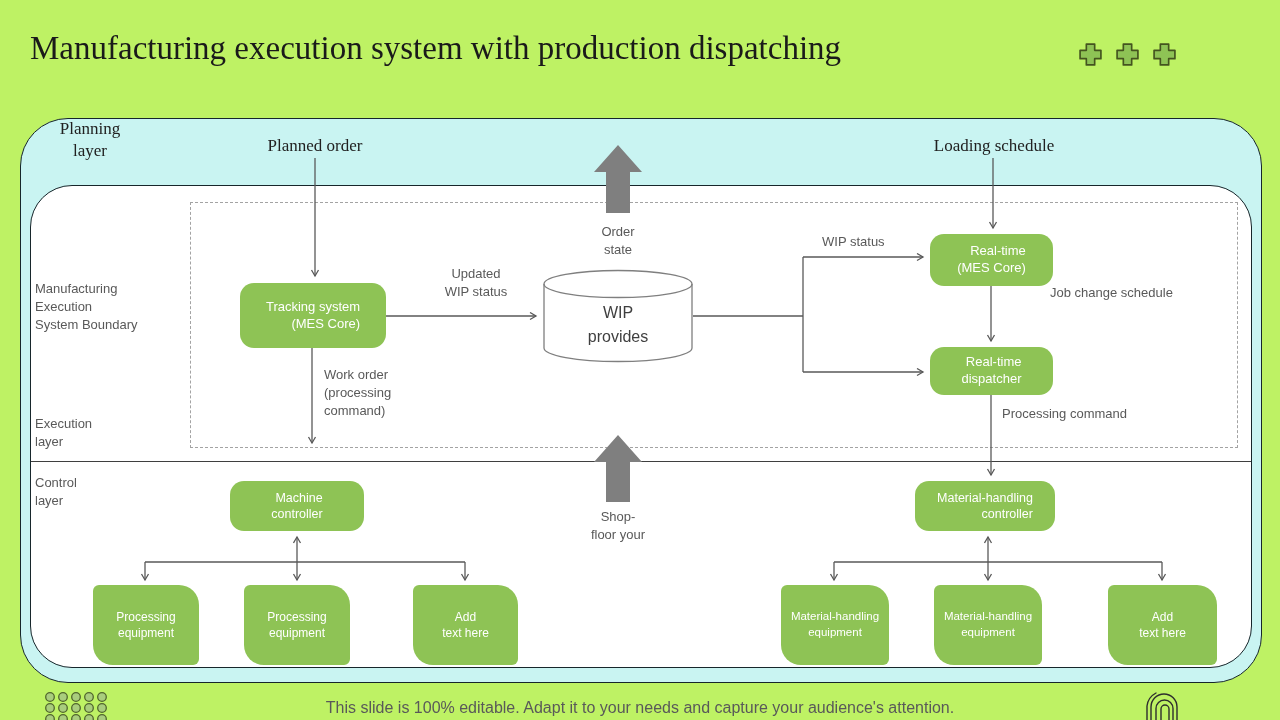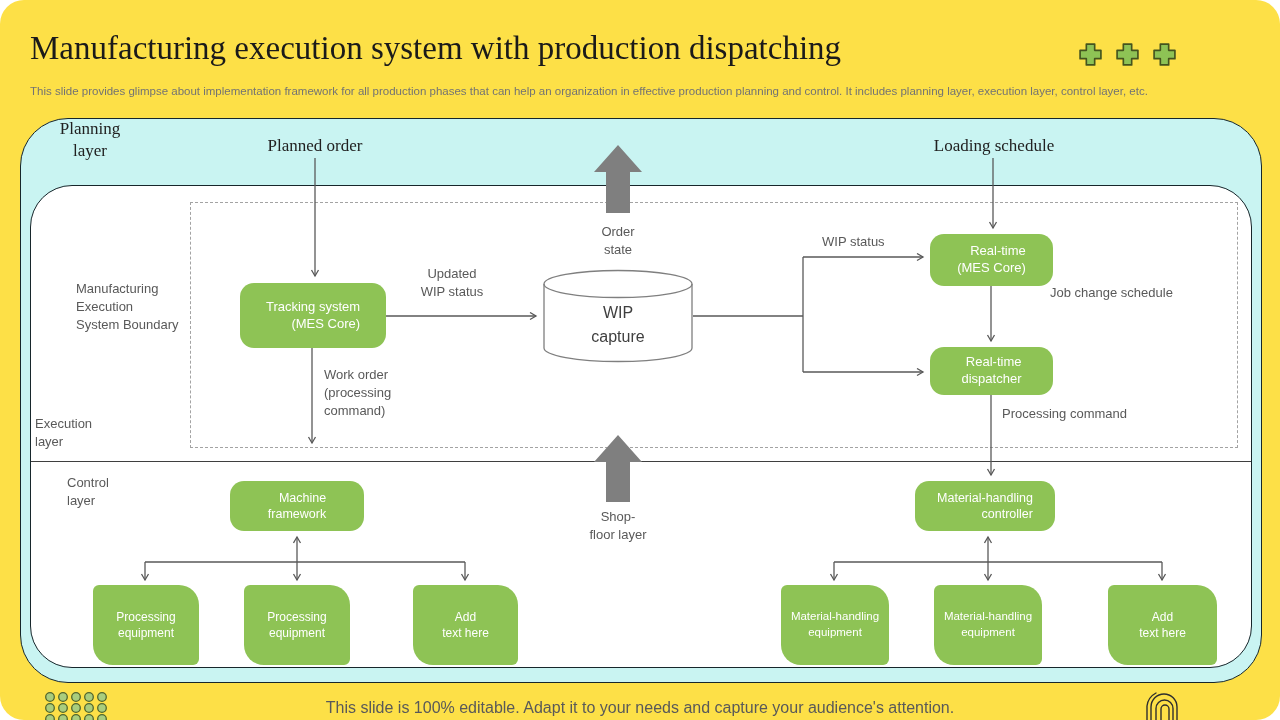--- a/index.html
+++ b/index.html
@@ -1,17 +1,17 @@
 <!DOCTYPE html>
 <html><head>
 <meta charset="utf-8">
 <style>
   * { margin:0; padding:0; box-sizing:border-box; }
   body { font-family:"Liberation Sans", sans-serif; }
-  .stage { position:relative; width:1280px; height:720px; background:#fde047; overflow:hidden;border-radius:24px; }
+  .stage { position:relative; width:1280px; height:720px; background:#bef264; overflow:hidden; }
   .abs { position:absolute; }
   .pre { white-space:pre-line; }
 
   .title { left:30px; top:30px; font-family:"Liberation Serif", serif; font-size:33px; font-weight:400; color:#1a1a1a; letter-spacing:0; }
   .subtitle { left:30px; top:85px; width:1235px; font-size:11.5px; color:#737373; }
 
   .plus-row { left:1078px; top:42px; display:flex; gap:12px; }
 
   .outer-rect { left:20px; top:118px; width:1242px; height:565px; background:#c9f4f2; border:1px solid #17262b; border-radius:48px; }
   .inner-rect { left:30px; top:185px; width:1222px; height:483px; background:#ffffff; border:1px solid #17262b; border-radius:42px; }
@@ -31,21 +31,20 @@
 
   .footer-note { left:300px; top:699px; width:680px; text-align:center; font-size:16px; color:#595959; }
   .page-num { left:1284px; top:696px; font-size:13px; color:#595959;text-align:right; }
 </style>
 </head>
 <body>
 
 <div class="stage">
 
   <div class="abs title">Manufacturing execution system with production dispatching</div>
-  <div class="abs subtitle">This slide provides glimpse about implementation framework for all production phases that can help an organization in effective  production planning and control. It includes planning layer, execution layer,  control layer,  etc.</div>
 
   <div class="abs plus-row">
     <svg width="25" height="25" viewBox="0 0 24 24">
         <path d="M8,2 H16 V8 H22 V16 H16 V22 H8 V16 H2 V8 H8 Z" fill="#8ec355" stroke="#44541f" stroke-width="1.6" stroke-linejoin="round"></path>
       </svg>
     <svg width="25" height="25" viewBox="0 0 24 24">
         <path d="M8,2 H16 V8 H22 V16 H16 V22 H8 V16 H2 V8 H8 Z" fill="#8ec355" stroke="#44541f" stroke-width="1.6" stroke-linejoin="round"></path>
       </svg>
     <svg width="25" height="25" viewBox="0 0 24 24">
         <path d="M8,2 H16 V8 H22 V16 H16 V22 H8 V16 H2 V8 H8 Z" fill="#8ec355" stroke="#44541f" stroke-width="1.6" stroke-linejoin="round"></path>
@@ -55,40 +54,40 @@
   <div class="abs outer-rect"></div>
   <div class="abs inner-rect"></div>
   <div class="abs divider"></div>
   <div class="abs dashed-rect"></div>
 
   <div class="abs serif-label pre" style="left:40px; top:118px; width:100px;">Planning
 layer</div>
   <div class="abs serif-label" style="left:250px; top:135px; width:130px;">Planned order</div>
   <div class="abs serif-label" style="left:919px; top:135px; width:150px;">Loading schedule</div>
 
-  <div class="abs lbl pre" style="left:35px; top:280px;margin-left:41px;">Manufacturing
+  <div class="abs lbl pre" style="left:35px; top:280px;">Manufacturing
 Execution
 System Boundary</div>
   <div class="abs lbl pre" style="left:35px; top:415px;">Execution
 layer</div>
-  <div class="abs lbl pre" style="left:35px; top:474px;margin-left:32px;">Control
+  <div class="abs lbl pre" style="left:35px; top:474px;">Control
 layer</div>
 
-  <div class="abs lbl pre" style="left:396px; top:265px; width:112px; text-align:center;">Updated
+  <div class="abs lbl pre" style="left:420px; top:265px; width:112px; text-align:center;">Updated
 WIP status</div>
   <div class="abs lbl pre" style="left:324px; top:366px;">Work order
 (processing
 command)</div>
   <div class="abs lbl" style="left:822px; top:233px;">WIP status</div>
   <div class="abs lbl" style="left:1002px; top:284px;margin-left:48px;">Job change schedule</div>
   <div class="abs lbl" style="left:1002px; top:405px;">Processing command</div>
   <div class="abs lbl pre" style="left:578px; top:223px; width:80px; text-align:center;">Order
 state</div>
   <div class="abs lbl pre" style="left:578px; top:508px; width:80px; text-align:center;">Shop-
-floor layer</div>
+floor your</div>
 
   <svg class="abs overlay" width="1280" height="720" viewBox="0 0 1280 720">
     <defs>
       <marker id="ah" markerWidth="10" markerHeight="10" refX="7" refY="4.5" orient="auto-start-reverse" markerUnits="userSpaceOnUse">
         <path d="M1,1 L7,4.5 L1,8" fill="none" stroke="#595959" stroke-width="1.3"></path>
       </marker>
     </defs>
     <g stroke="#595959" stroke-width="1.3" fill="none">
       <path d="M315,158 L315,276" marker-end="url(#ah)"></path>
       <path d="M993,158 L993,228" marker-end="url(#ah)"></path>
@@ -113,30 +112,30 @@
       <polygon points="618,145 642,172 630,172 630,213 606,213 606,172 594,172"></polygon>
       <polygon points="618,435 642,462 630,462 630,502 606,502 606,462 594,462"></polygon>
     </g>
   </svg>
 
   <svg class="abs" style="left:543px; top:269px;" width="150" height="94" viewBox="0 0 150 94">
     <path d="M1,15 A74,13.5 0 0 1 149,15 L149,79 A74,13.5 0 0 1 1,79 Z" fill="#ffffff" stroke="#7f7f7f" stroke-width="1.3"></path>
     <path d="M1,15 A74,13.5 0 0 0 149,15" fill="none" stroke="#7f7f7f" stroke-width="1.3"></path>
   </svg>
   <div class="abs pre wip-text">WIP
-capture</div>
+provides</div>
 
   <div class="abs gbox" style="left:240px; top:283px; width:146px; height:65px;">Tracking system
 (MES Core)</div>
   <div class="abs gbox" style="left:930px; top:234px; width:123px; height:52px;">Real-time
 (MES Core)</div>
   <div class="abs gbox" style="left:930px; top:347px; width:123px; height:48px;">Real-time
 dispatcher</div>
   <div class="abs gbox" style="left:230px; top:481px; width:134px; height:50px; font-size:12.5px;">Machine
-framework</div>
+controller</div>
   <div class="abs gbox" style="left:915px; top:481px; width:140px; height:50px; font-size:12.5px;">Material-handling
 controller</div>
 
   <div class="abs bbox" style="left:93px; width:106px;">Processing
 equipment</div>
   <div class="abs bbox" style="left:244px; width:106px;">Processing
 equipment</div>
   <div class="abs bbox" style="left:413px; width:105px;">Add
 text here</div>
   <div class="abs bbox" style="left:781px; width:108px; font-size:11.5px;">Material-handling

